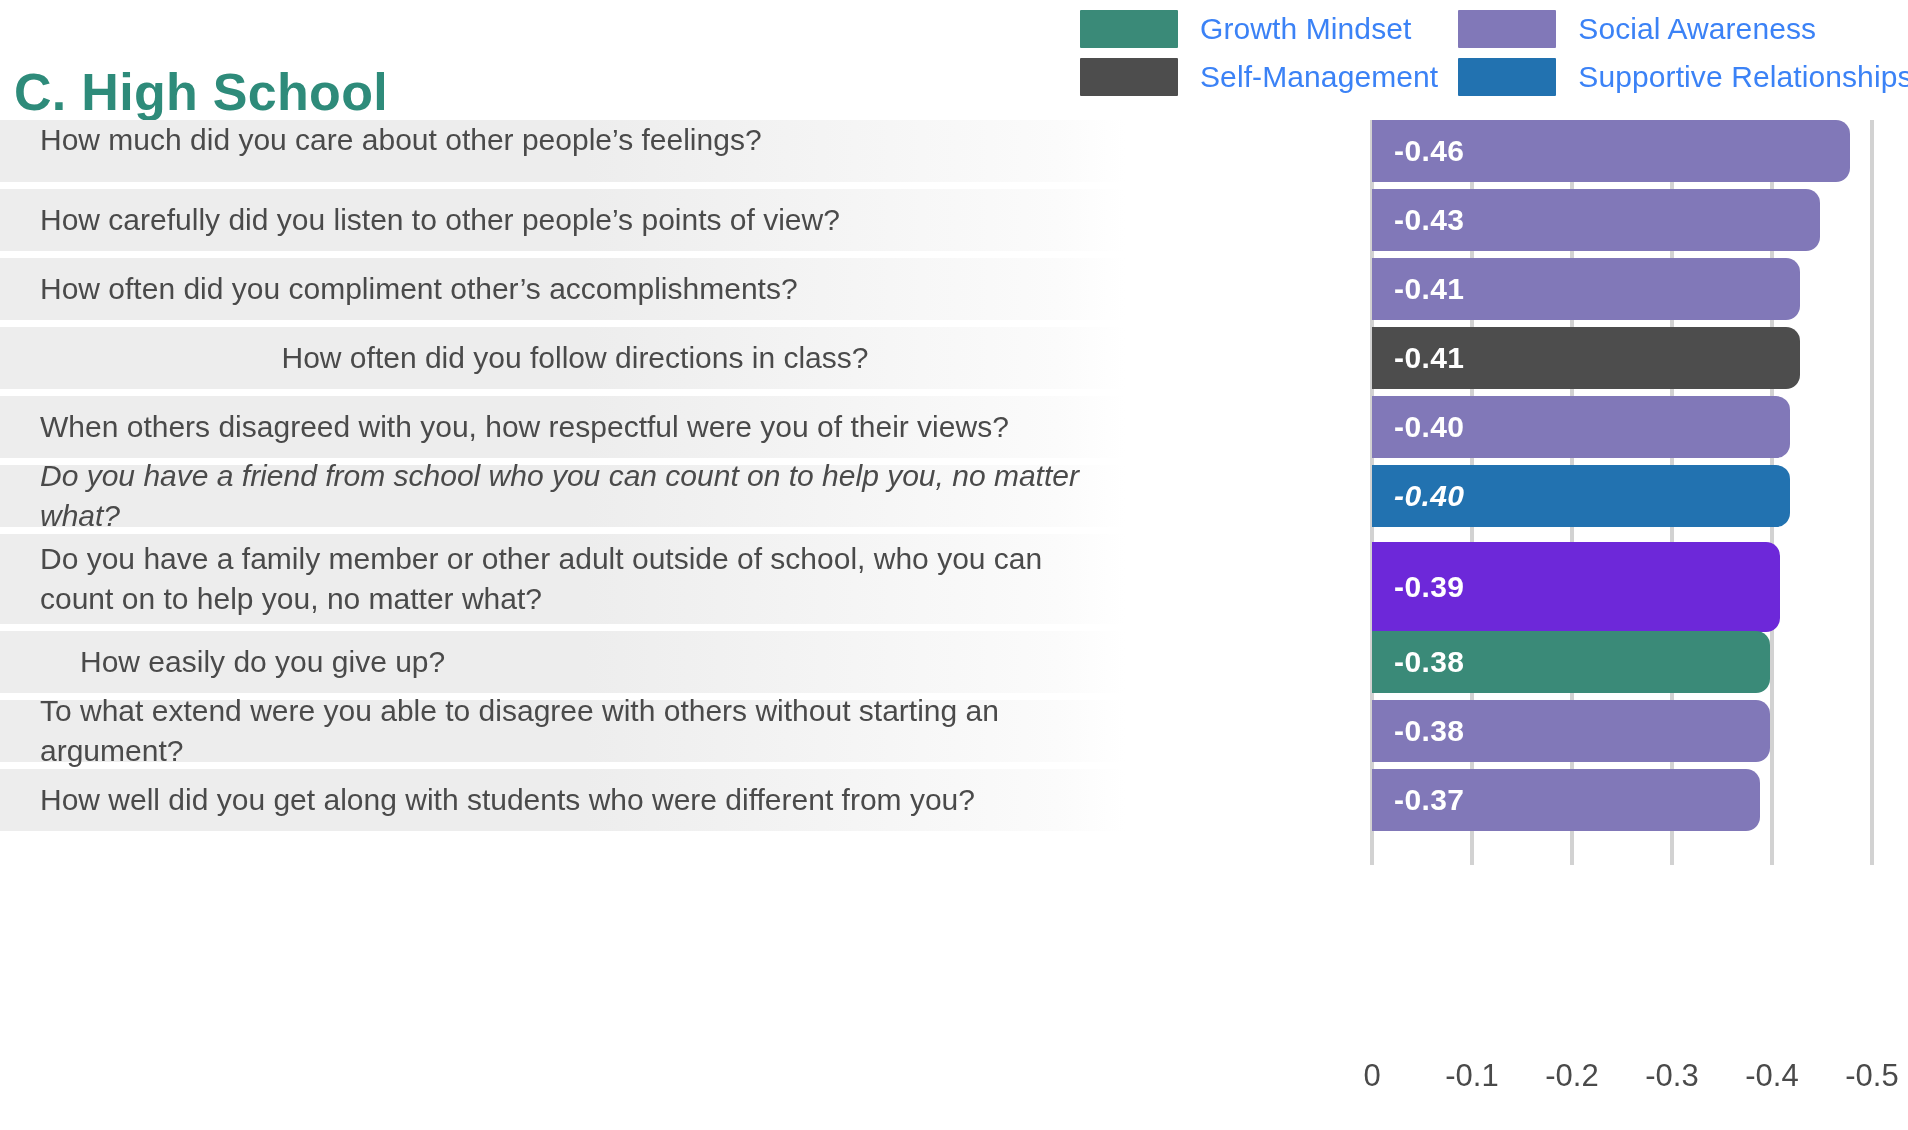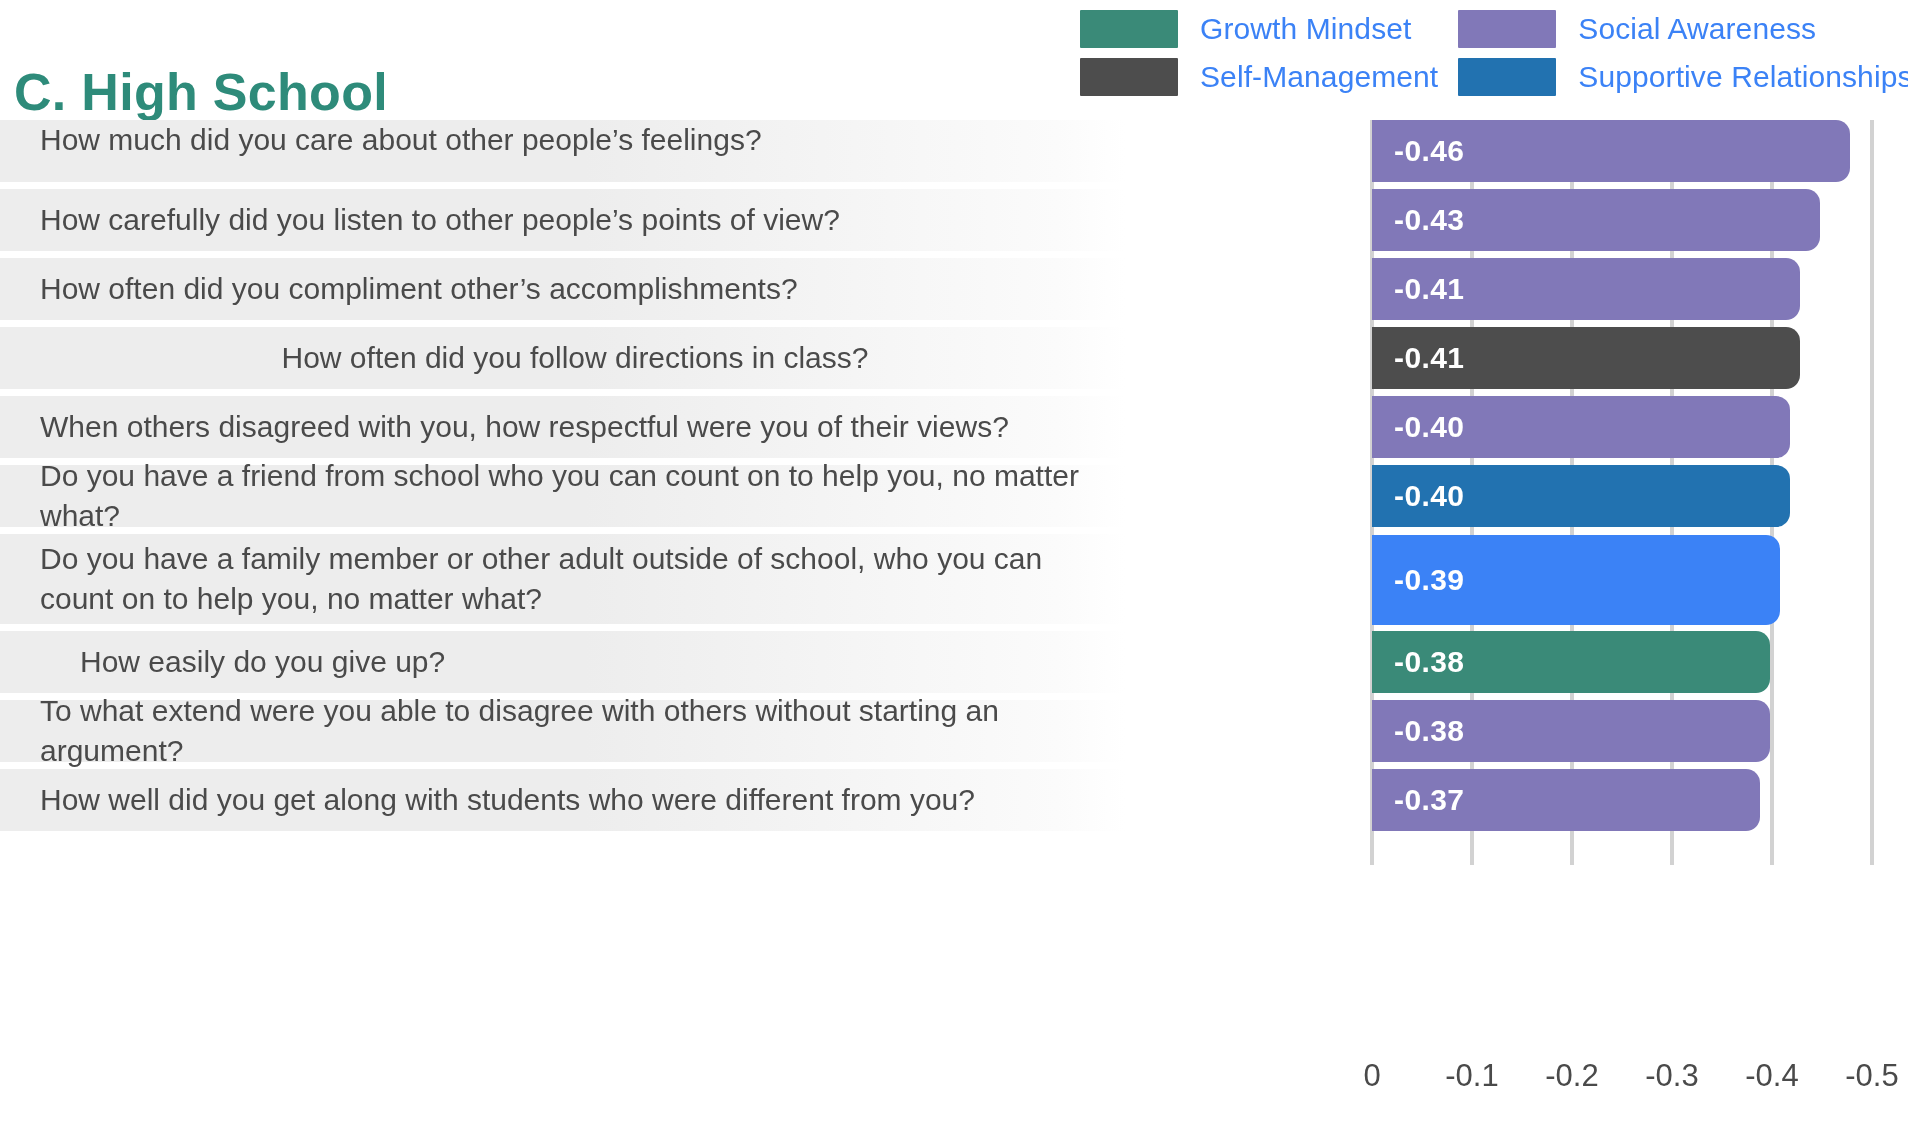--- a/index.html
+++ b/index.html
@@ -96,31 +96,31 @@
           <span class="bar-value">-0.41</span>
         </div>
       </div>
       <div class="row" style="height: 69px;">
         <div class="row-band" style="height: 62px;"></div>
         <div class="row-label" style="top: 31px;">When others disagreed with you, how respectful were you of their views?</div>
         <div class="bar" title="Social Awareness" style="width: 418px; height: 62px; top: 0px; background: rgb(129, 120, 184);">
           <span class="bar-value">-0.40</span>
         </div>
       </div>
-      <div class="row" style="height: 69px;">
+      <div class="row" style="height: 69px; font-style: italic;">
         <div class="row-band" style="height: 62px;"></div>
         <div class="row-label" style="top: 31px;">Do you have a friend from school who you can count on to help you, no matter what?</div>
         <div class="bar" title="Supportive Relationships" style="width: 418px; height: 62px; top: 0px; background: rgb(34, 114, 176);">
           <span class="bar-value">-0.40</span>
         </div>
       </div>
       <div class="row" style="height: 97px;">
         <div class="row-band" style="height: 90px;"></div>
         <div class="row-label" style="top: 45px;">Do you have a family member or other adult outside of school, who you can count on to help you, no matter what?</div>
-        <div class="bar" title="Supportive Relationships" style="width: 408px; height: 90px; top: 1px; background: #3b82f6;">
+        <div class="bar" title="Supportive Relationships" style="width: 408px; height: 90px; top: 8px; background: #6d28d9;">
           <span class="bar-value">-0.39</span>
         </div>
       </div>
       <div class="row" style="height: 69px;">
         <div class="row-band" style="height: 62px;"></div>
         <div class="row-label" style="top: 31px; margin-left: 40px;">How easily do you give up?</div>
         <div class="bar" title="Growth Mindset" style="width: 398px; height: 62px; top: 0px; background: rgb(58, 138, 120);">
           <span class="bar-value">-0.38</span>
         </div>
       </div>

